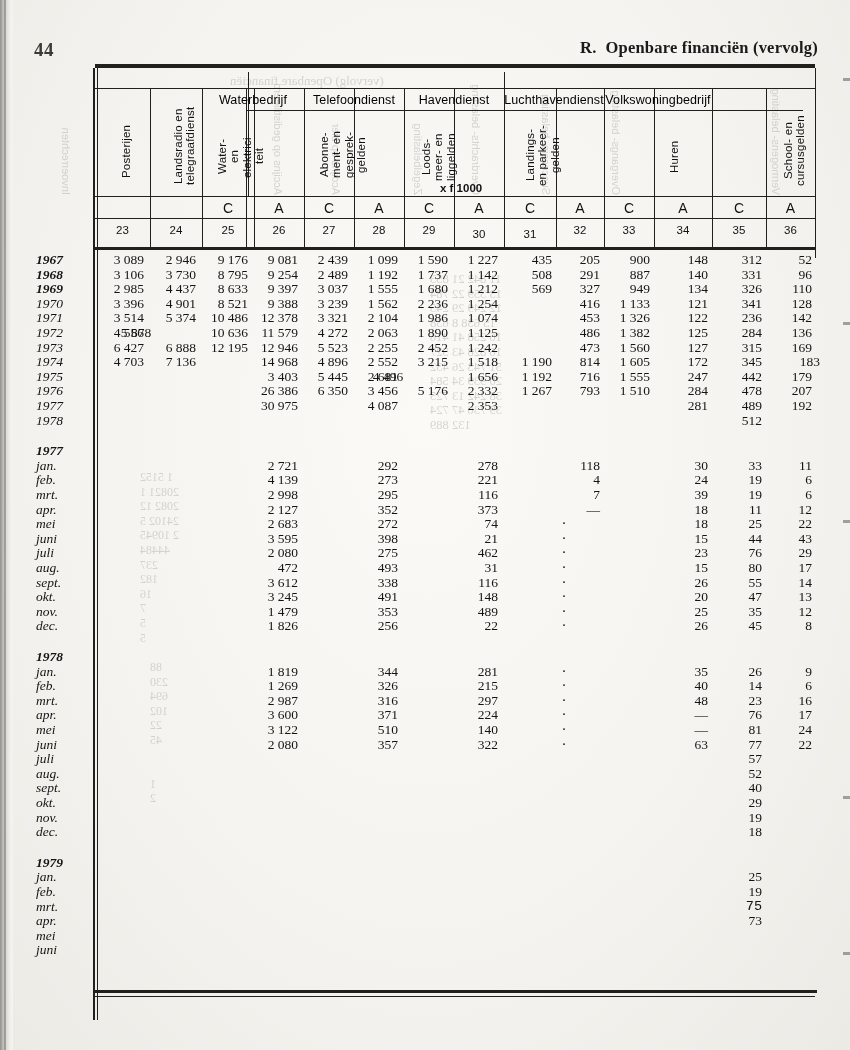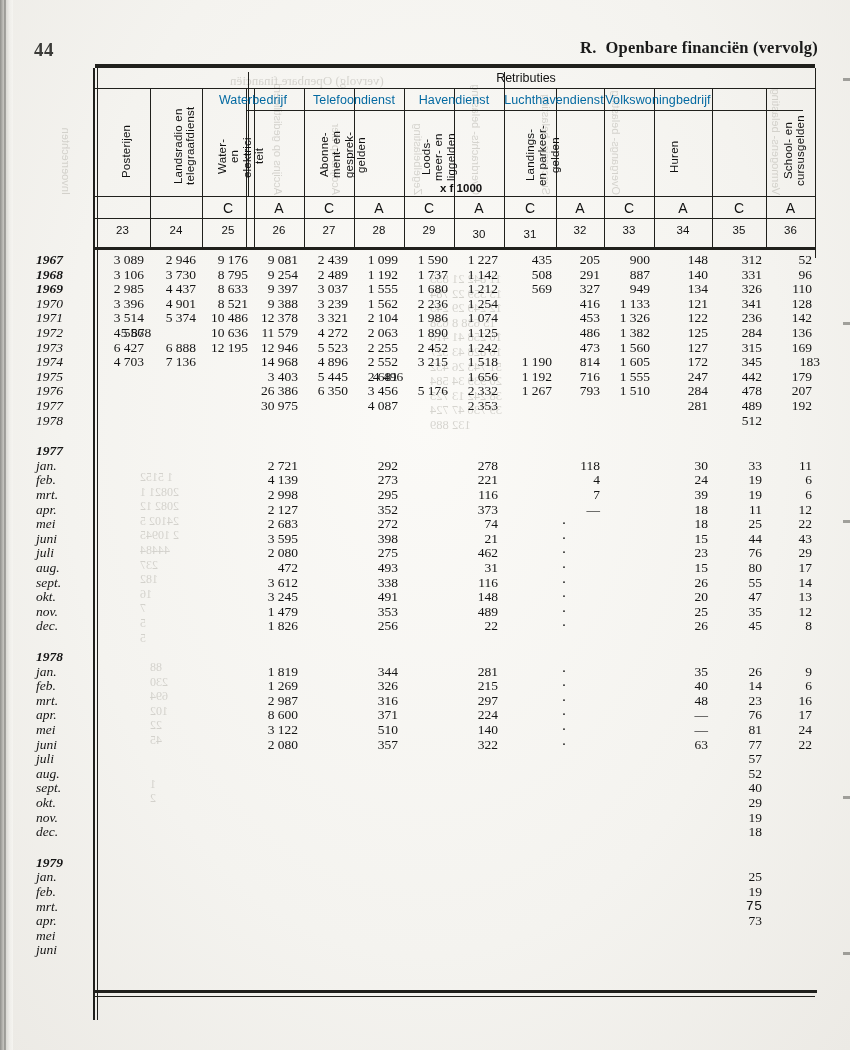--- a/index.html
+++ b/index.html
@@ -48,21 +48,21 @@
   }
 
   
   .tbl{position:absolute;left:0;top:0;width:850px;height:1050px;}
   .vline{position:absolute;background:#20201c;}
   .hline{position:absolute;background:#20201c;}
 
   .grp-label{
     position:absolute;
     font-family:"Liberation Sans",sans-serif;
-    font-size:12.5px;font-weight:400;color:#0369a1;
+    font-size:12.5px;font-weight:400;color:#000000;
     text-align:center;
     letter-spacing:.1px;
   }
   .retributies{
     position:absolute;left:95px;top:72px;width:718px;
     text-align:center;
     font-family:"Liberation Sans",sans-serif;
     font-size:12.5px;color:#111;
   }
   .vert{
@@ -221,21 +221,20 @@
     <div class="vline" style="left: 504px; top: 88px; width: 1px; height: 159px;"></div>
     <div class="vline" style="left: 556px; top: 88px; width: 1px; height: 159px;"></div>
     <div class="vline" style="left: 604px; top: 88px; width: 1px; height: 159px;"></div>
     <div class="vline" style="left: 654px; top: 88px; width: 1px; height: 159px;"></div>
     <div class="vline" style="left: 712px; top: 88px; width: 1px; height: 159px;"></div>
     <div class="vline" style="left: 766px; top: 88px; width: 1px; height: 159px;"></div>
     <div class="vline" style="left: 202px; top: 88px; width: 1px; height: 159px;"></div>
     <div class="vline" style="left: 246px; top: 88px; width: 1px; height: 159px;"></div>
     <div class="vline" style="left: 93px; top: 250px; width: 2px; height: 740px;"></div>
     <div class="vline" style="left: 97px; top: 250px; width: 1px; height: 740px;"></div>
-    <div class="retributies" style="left: 248px; top: 71px; width: 556px;">Retributies</div>
     <div class="grp-label" style="left: 202px; top: 93px; width: 102px;">Waterbedrijf</div>
     <div class="grp-label" style="left: 304px; top: 93px; width: 100px;">Telefoondienst</div>
     <div class="grp-label" style="left: 404px; top: 93px; width: 100px;">Havendienst</div>
     <div class="grp-label" style="left: 504px; top: 93px; width: 100px;">Luchthavendienst</div>
     <div class="grp-label" style="left: 604px; top: 93px; width: 108px;">Volkswoningbedrijf</div>
     <div class="vert" style="left: 120px; top: 110px; height: 82px;">Posterijen</div>
     <div class="vert" style="left: 172px; top: 100px; height: 92px;">Landsradio en
 telegraafdienst</div>
     <div class="vert" style="left: 216px; top: 120px; height: 72px;">Water-
 en
@@ -545,21 +544,21 @@
     <div class="cell " style="left: 692px; top: 678.2px; width: 120px;">6</div>
     <div class="rowlabel" style="left: 36px; top: 692.8px;">mrt.</div>
     <div class="cell " style="left: 178px; top: 692.8px; width: 120px;">2 987</div>
     <div class="cell " style="left: 278px; top: 692.8px; width: 120px;">316</div>
     <div class="cell " style="left: 378px; top: 692.8px; width: 120px;">297</div>
     <div class="cell dot " style="left: 534px; top: 691.8px; width: 60px; text-align: center;">·</div>
     <div class="cell " style="left: 588px; top: 692.8px; width: 120px;">48</div>
     <div class="cell " style="left: 642px; top: 692.8px; width: 120px;">23</div>
     <div class="cell " style="left: 692px; top: 692.8px; width: 120px;">16</div>
     <div class="rowlabel" style="left: 36px; top: 707.4px;">apr.</div>
-    <div class="cell " style="left: 178px; top: 707.4px; width: 120px;">8 600</div>
+    <div class="cell " style="left: 178px; top: 707.4px; width: 120px;">3 600</div>
     <div class="cell " style="left: 278px; top: 707.4px; width: 120px;">371</div>
     <div class="cell " style="left: 378px; top: 707.4px; width: 120px;">224</div>
     <div class="cell dot " style="left: 534px; top: 706.4px; width: 60px; text-align: center;">·</div>
     <div class="cell " style="left: 588px; top: 707.4px; width: 120px;">—</div>
     <div class="cell " style="left: 642px; top: 707.4px; width: 120px;">76</div>
     <div class="cell " style="left: 692px; top: 707.4px; width: 120px;">17</div>
     <div class="rowlabel" style="left: 36px; top: 722px;">mei</div>
     <div class="cell " style="left: 178px; top: 722px; width: 120px;">3 122</div>
     <div class="cell " style="left: 278px; top: 722px; width: 120px;">510</div>
     <div class="cell " style="left: 378px; top: 722px; width: 120px;">140</div>

